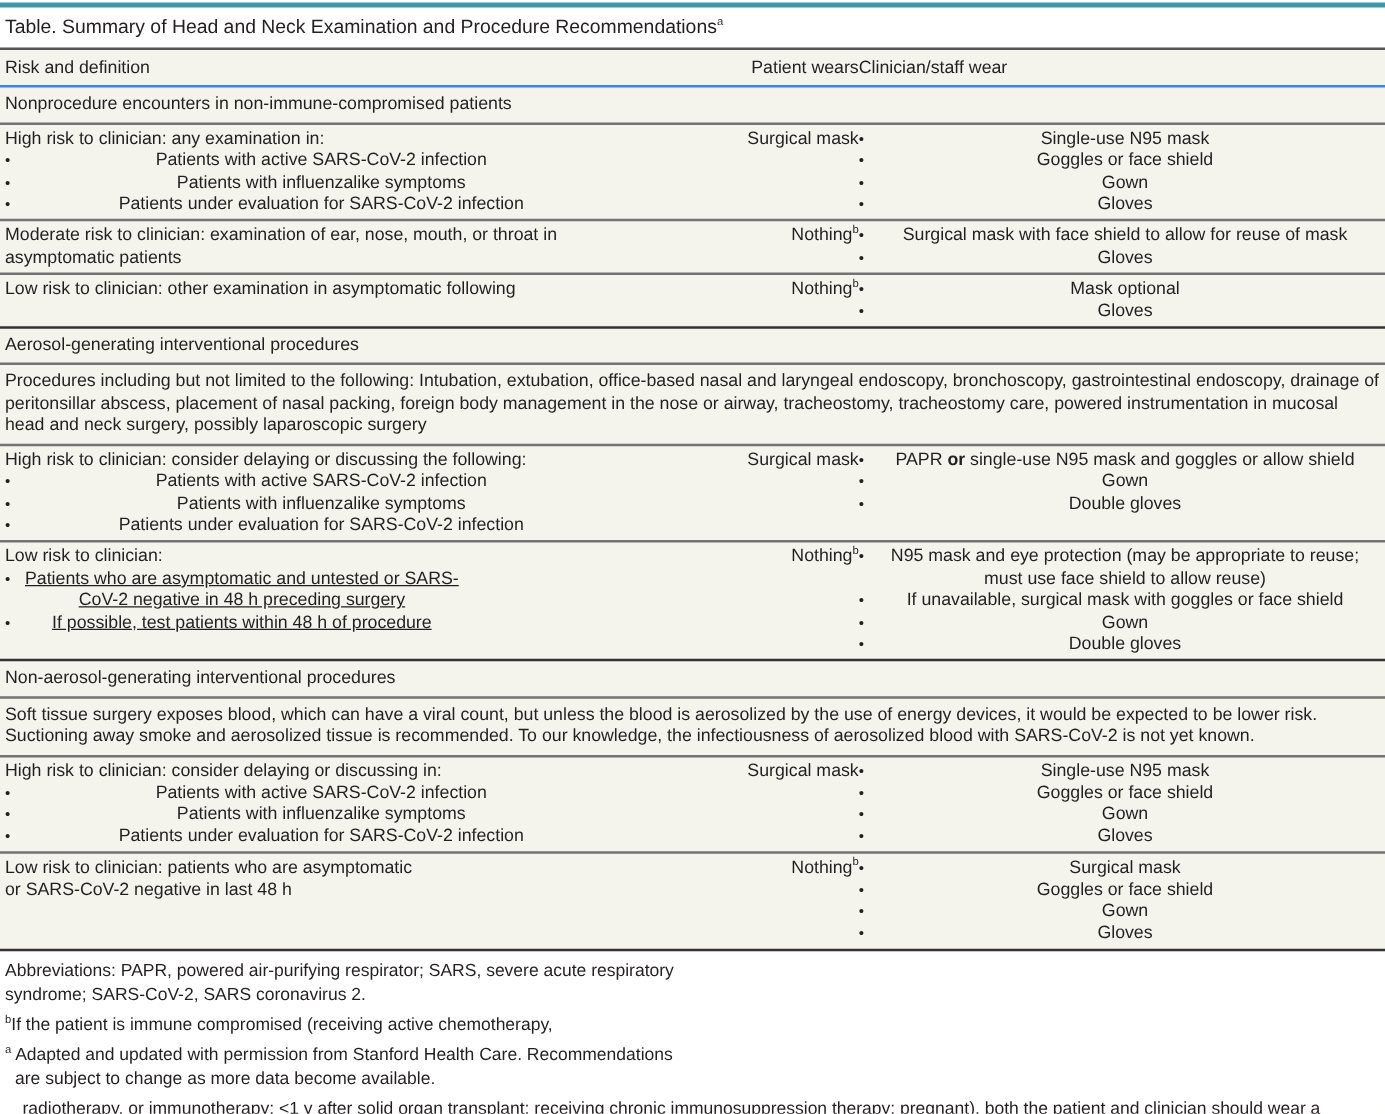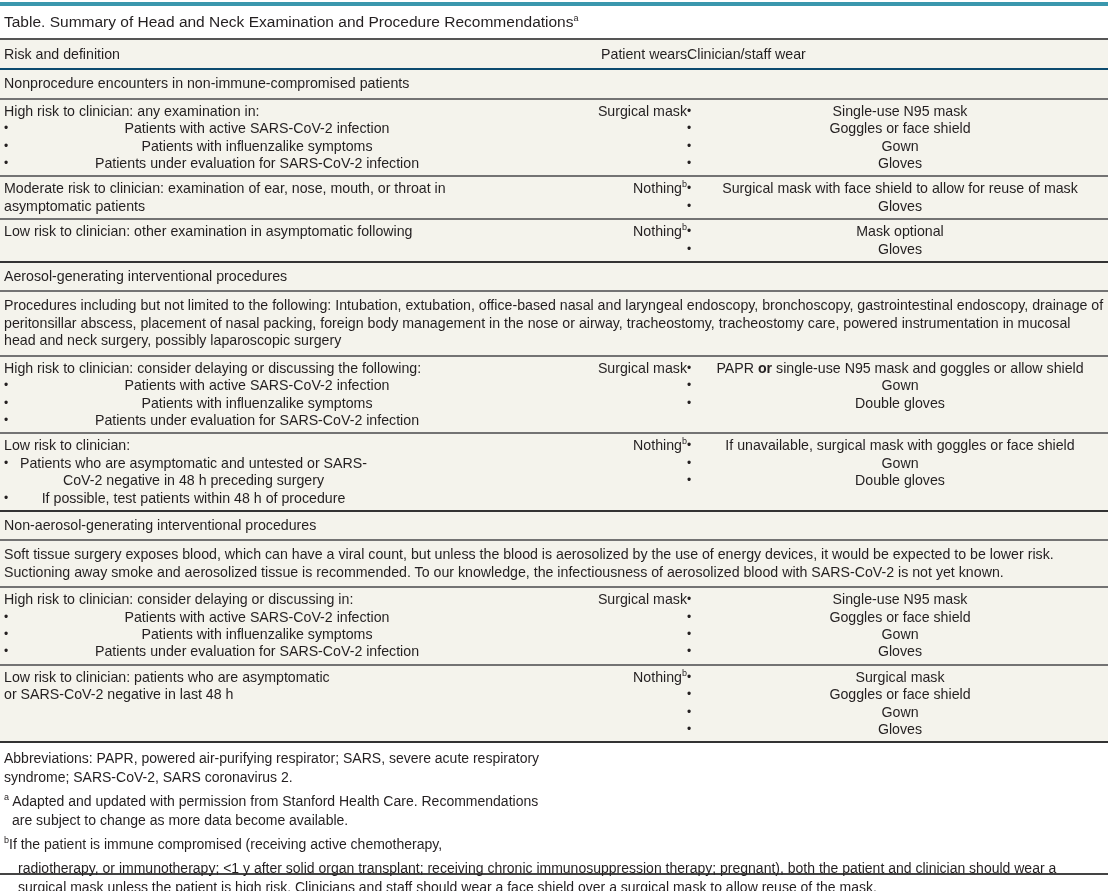--- a/index.html
+++ b/index.html
@@ -2,21 +2,21 @@
 <html><head>
 <meta charset="utf-8">
 <style>
   html, body { margin: 0; padding: 0; background: #ffffff; }
   body { width: 1108px; height: 891px; overflow: hidden; font-family: "Liberation Sans", sans-serif; color: #231f20; font-size: 14.2px; }
   .topbar { height: 4px; background: #3a97ad; margin-top: 2px; }
   .title { font-size: 15.5px; padding: 6px 4px 6px 4px; height: 20px; line-height: 20px; }
   .title sup { font-size: 9px; }
   .tbl { background: #f4f3ec; border-top: 2px solid #555; }
   .row { display: flex; border-bottom: 2px solid #737373; padding: 3px 4px 3px 4px; line-height: 17.4px; }
-  .row.header { border-bottom: 2px solid #0c4a6e; padding: 6px 4px 5px 4px; }
+  .row.header { border-bottom: 2px solid #3b82f6; padding: 6px 4px 5px 4px; }
   .row.section { padding: 5px 4px 5px 4px; }
   .row.section-end { border-bottom: 2px solid #333; }
   .c1 { width: 497px; flex: none; }
   .c2 { width: 186px; flex: none; text-align: right; }
   .c3 { flex: 1; }
   .full { flex: 1; }
   ul { list-style: none; margin: 0; padding: 0; }
   li { position: relative; padding-left: 9px; text-align: center; }
   li::before { content: "\2022"; position: absolute; left: 0; font-size: 12px; }
   sup { font-size: 9px; line-height: 0; vertical-align: super; }
@@ -103,28 +103,29 @@
       <ul>
         <li><span>PAPR </span><b class="strong">or</b><span> single-use N95 mask and goggles or allow shield</span></li>
         <li>Gown</li>
         <li>Double gloves</li>
       </ul>
     </div>
   </div>
   <div class="row section-end">
     <div class="c1">
       <div>Low risk to clinician:</div>
-      <ul style="width:370px;">
+      <ul style="width:370px;text-decoration:underline;">
         <li>Patients who are asymptomatic and untested or SARS-CoV-2 negative in 48 h preceding surgery</li>
         <li>If possible, test patients within 48 h of procedure</li>
       </ul>
     </div>
     <div class="c2"><span>Nothing</span><sup>b</sup></div>
     <div class="c3">
       <ul>
+        <li>N95 mask and eye protection (may be appropriate to reuse; must use face shield to allow reuse)</li>
         <li>If unavailable, surgical mask with goggles or face shield</li>
         <li>Gown</li>
         <li>Double gloves</li>
       </ul>
     </div>
   </div>
 
   <div class="row section">
     <div class="full">Non-aerosol-generating interventional procedures</div>
   </div>
@@ -163,19 +164,19 @@
         <li>Gown</li>
         <li>Gloves</li>
       </ul>
     </div>
   </div>
 </div>
 
 <div class="notes">
   <div class="left">
     <p>Abbreviations: PAPR, powered air-purifying respirator; SARS, severe acute respiratory syndrome; SARS-CoV-2, SARS coronavirus 2.</p>
+    <p class="fn"><sup>b</sup><span>If the patient is immune compromised (receiving active chemotherapy,</span></p>
     <p class="fn"><sup>a</sup> <span>Adapted and updated with permission from Stanford Health Care. Recommendations are subject to change as more data become available.</span></p>
-    <p class="fn"><sup>b</sup><span>If the patient is immune compromised (receiving active chemotherapy,</span></p>
   </div>
   <div class="right">
     <p>radiotherapy, or immunotherapy; &lt;1 y after solid organ transplant; receiving chronic immunosuppression therapy; pregnant), both the patient and clinician should wear a surgical mask unless the patient is high risk. Clinicians and staff should wear a face shield over a surgical mask to allow reuse of the mask.</p>
   </div>
 </div>
 
 </body></html>

